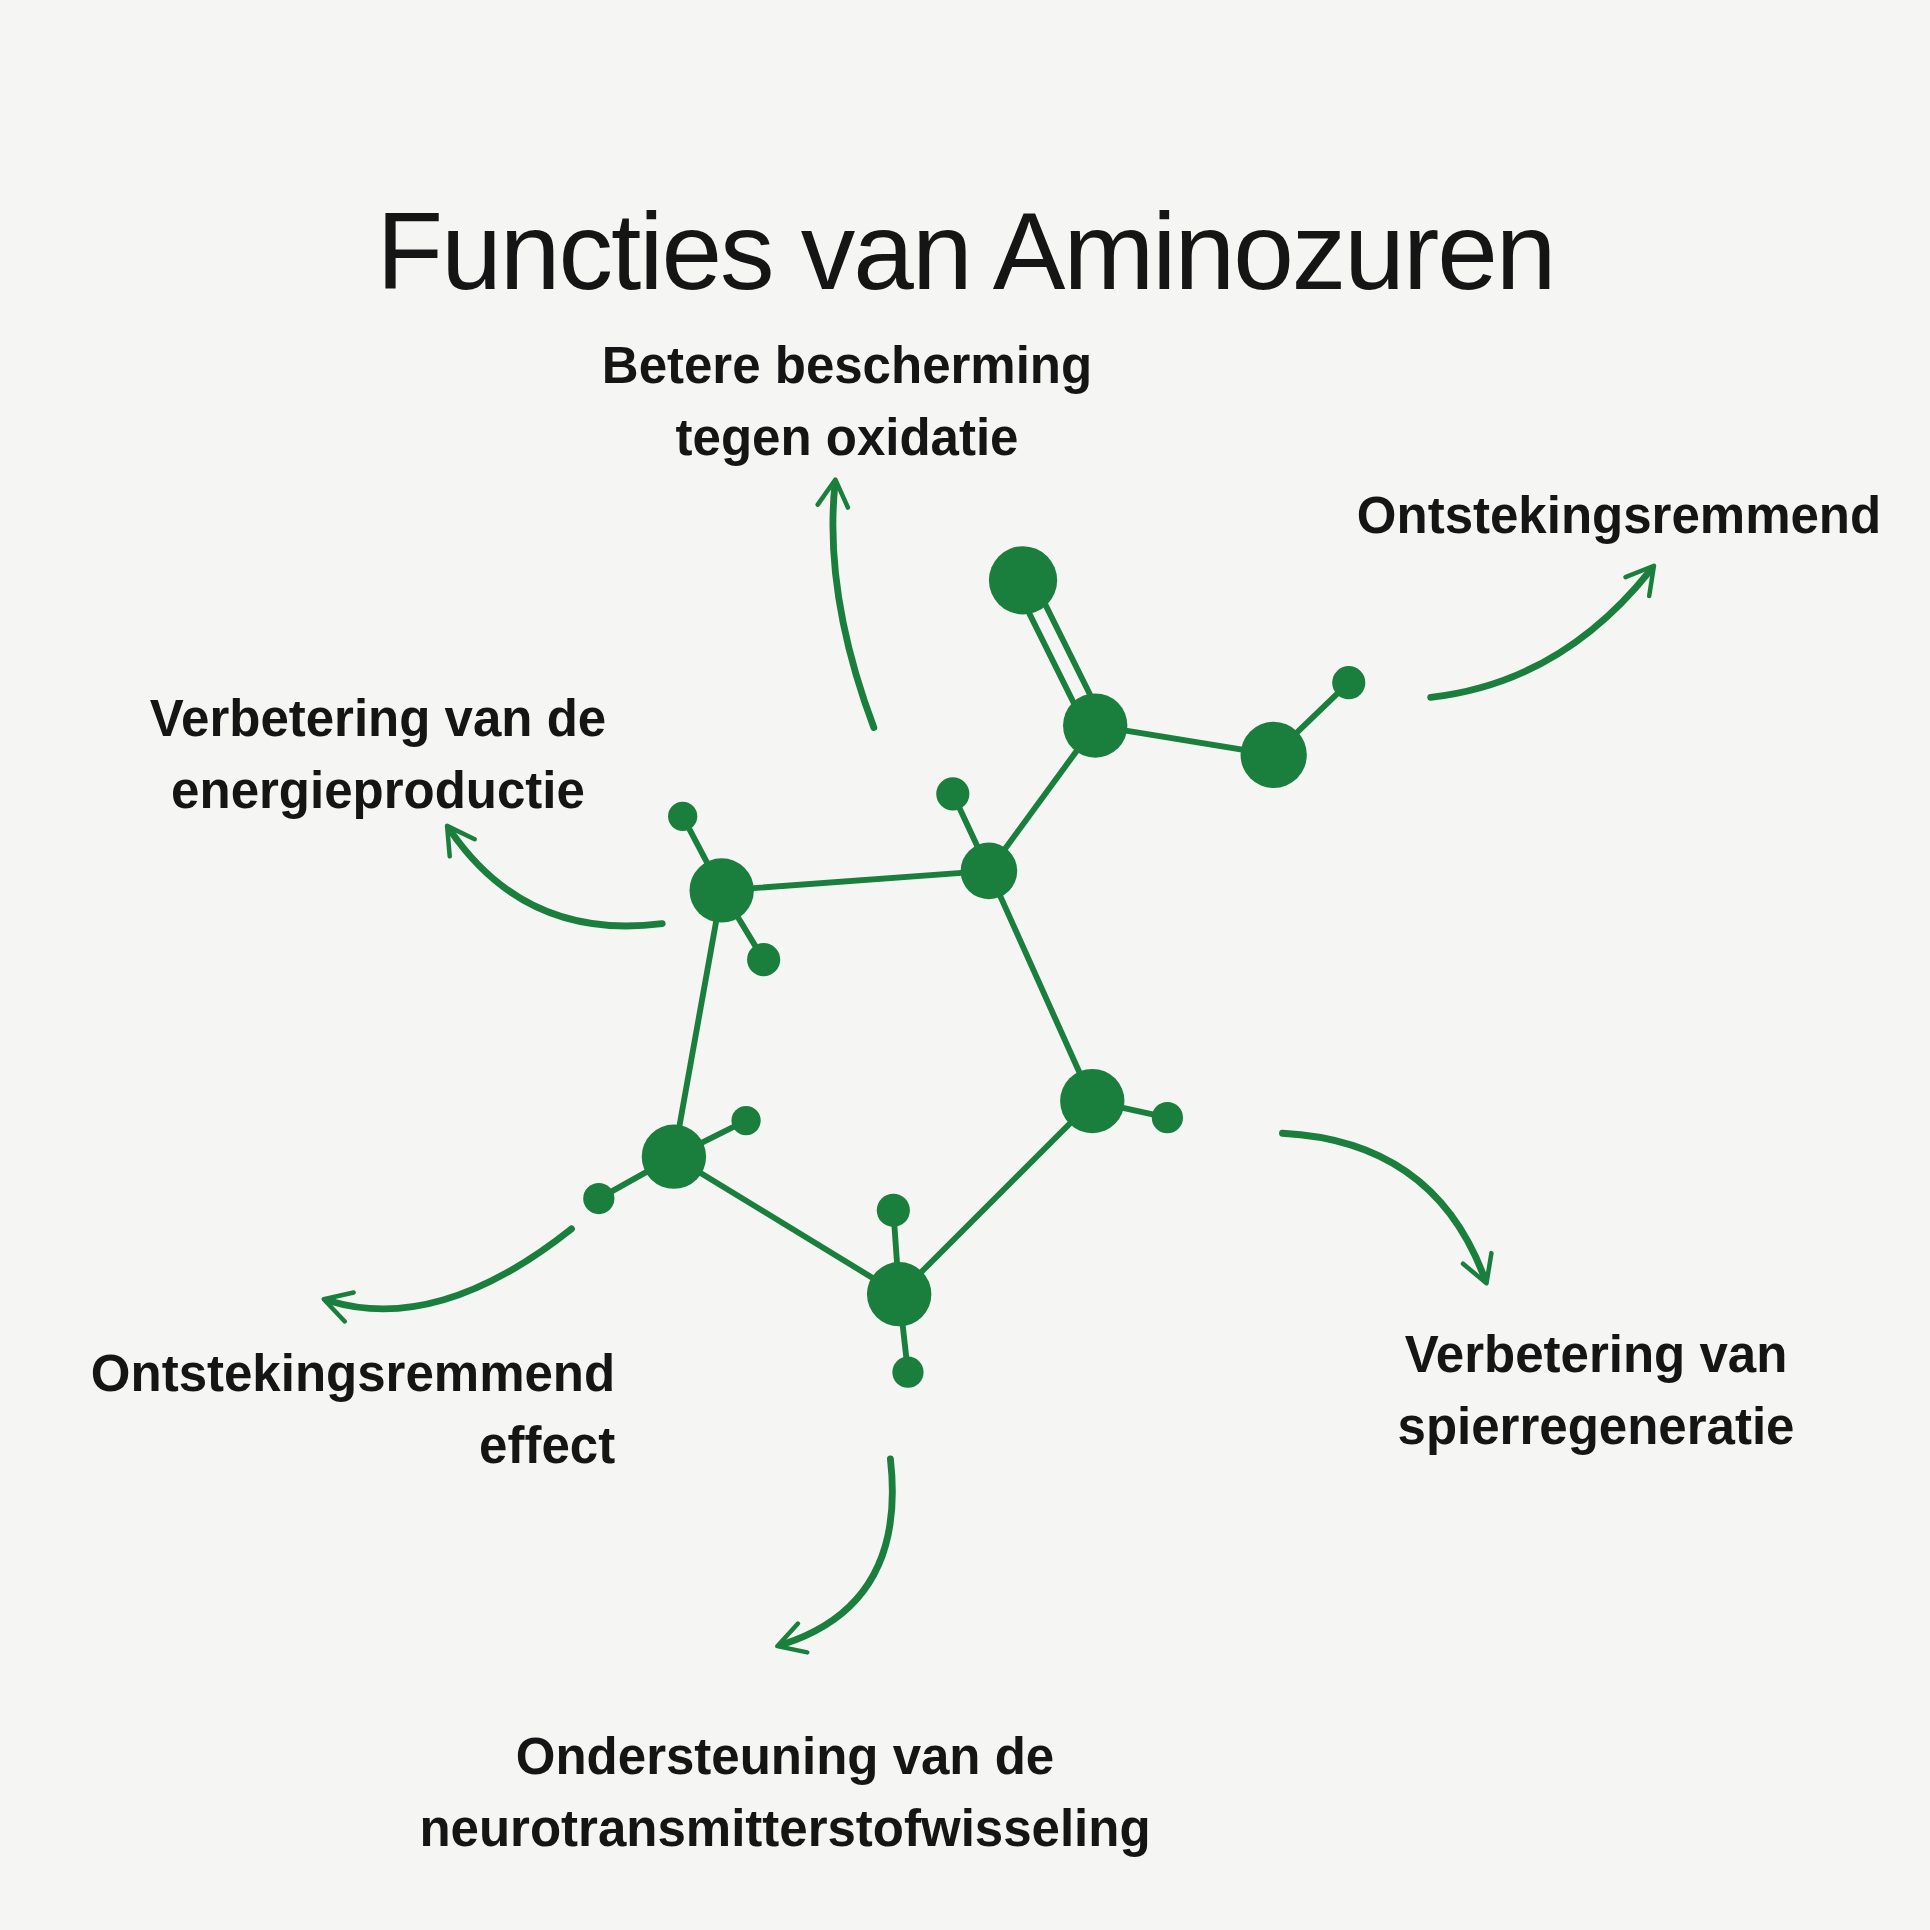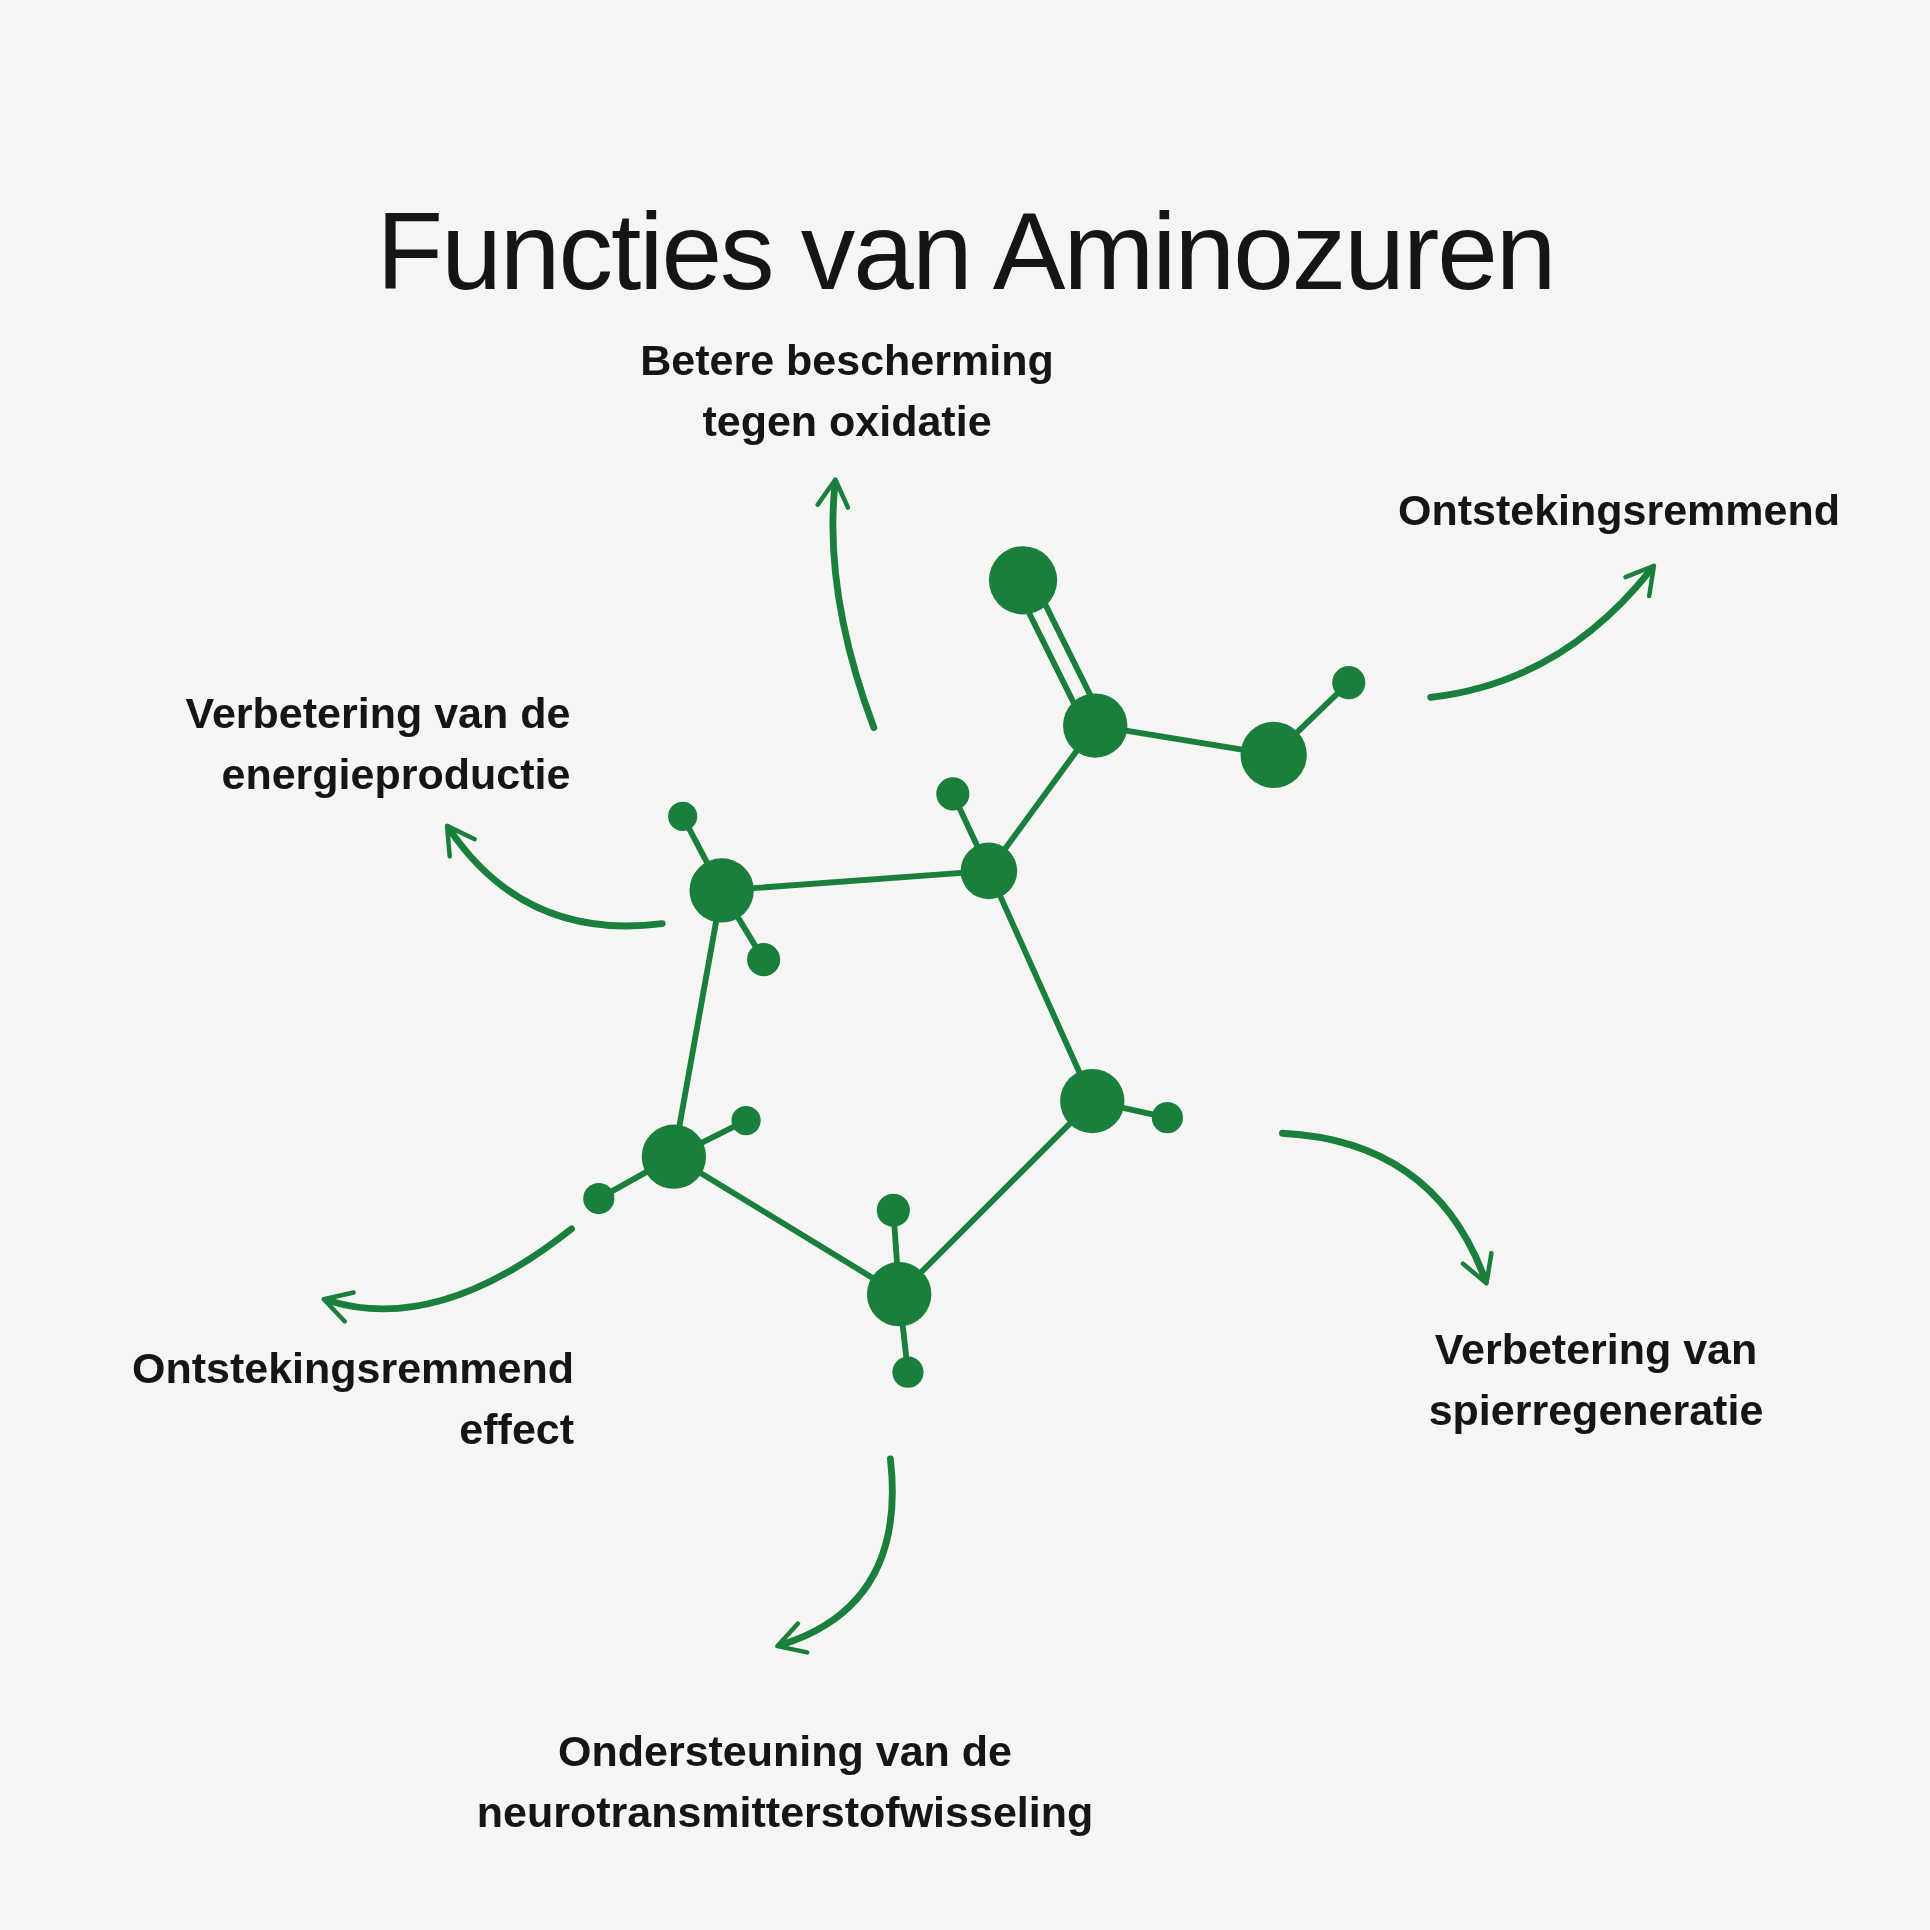--- a/index.html
+++ b/index.html
@@ -23,29 +23,29 @@
     text-align: center;
     font-size: 109px;
     font-weight: 400;
     letter-spacing: -2px;
     color: var(--text-color, #151515);
   }
   .label {
     position: absolute;
     transform: translateX(-50%);
     text-align: center;
-    font-size: 43px;
+    font-size: 51px;
     font-weight: 700;
     line-height: 1.42;
     white-space: pre-line;
     color: var(--text-color, #151515);
   }
   #label-oxidation     { left: 847px;  top: 330px;  }
   #label-stress        { left: 1619px; top: 480px;  }
-  #label-energy        { left: 378px;  top: 683px; text-align: right;  }
+  #label-energy        { left: 378px;  top: 683px;  }
   #label-inflammation  { left: 353px;  top: 1338px; text-align: right; }
   #label-muscle        { left: 1596px; top: 1319px; text-align: center; }
   #label-neuro         { left: 785px;  top: 1721px; }
 
   svg.graphic {
     position: absolute;
     inset: 0;
   }
   .bond {
     stroke: var(--accent-green, #1a7f3c);

